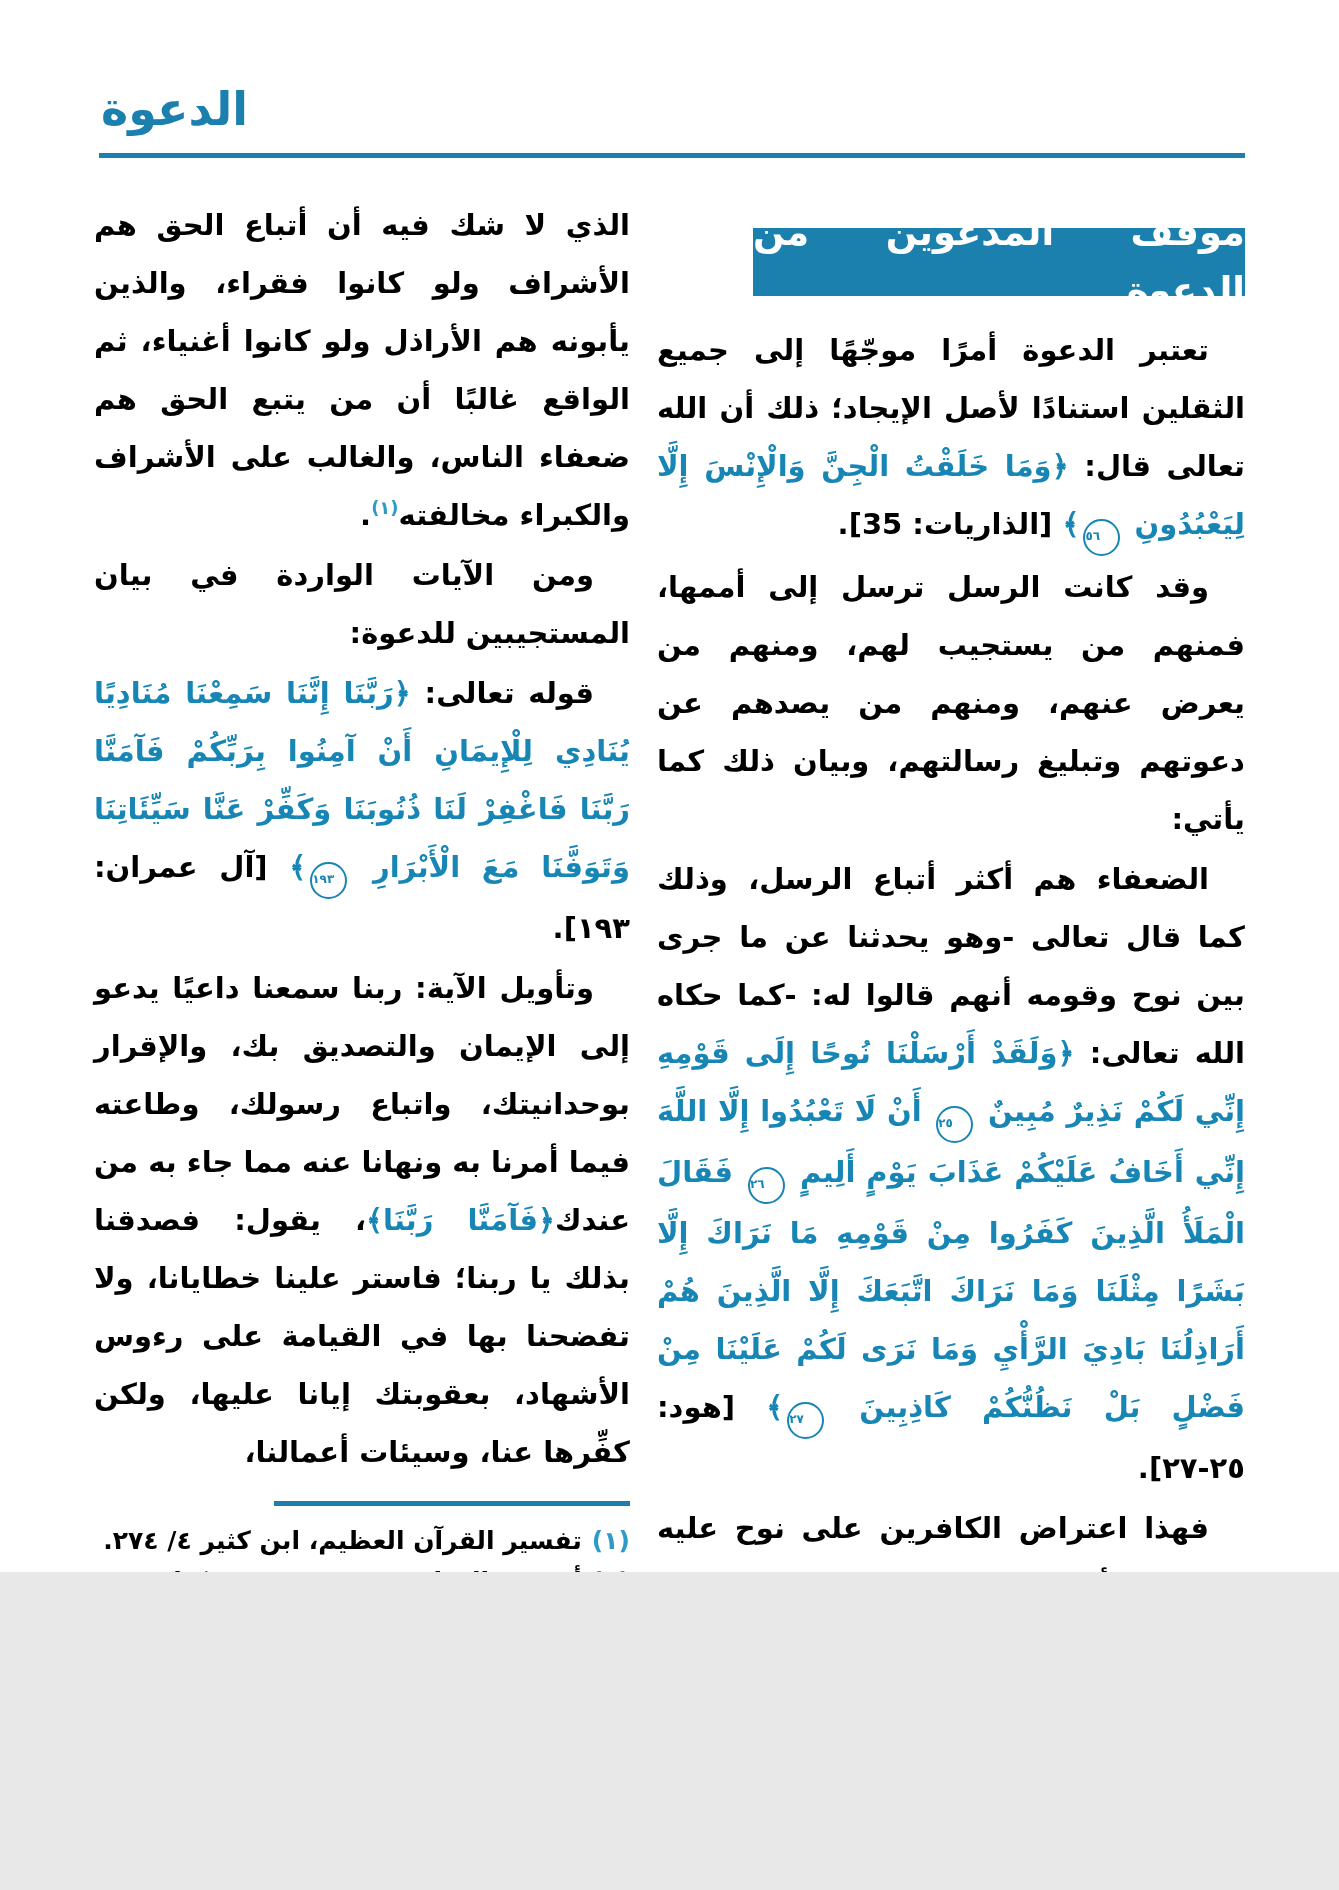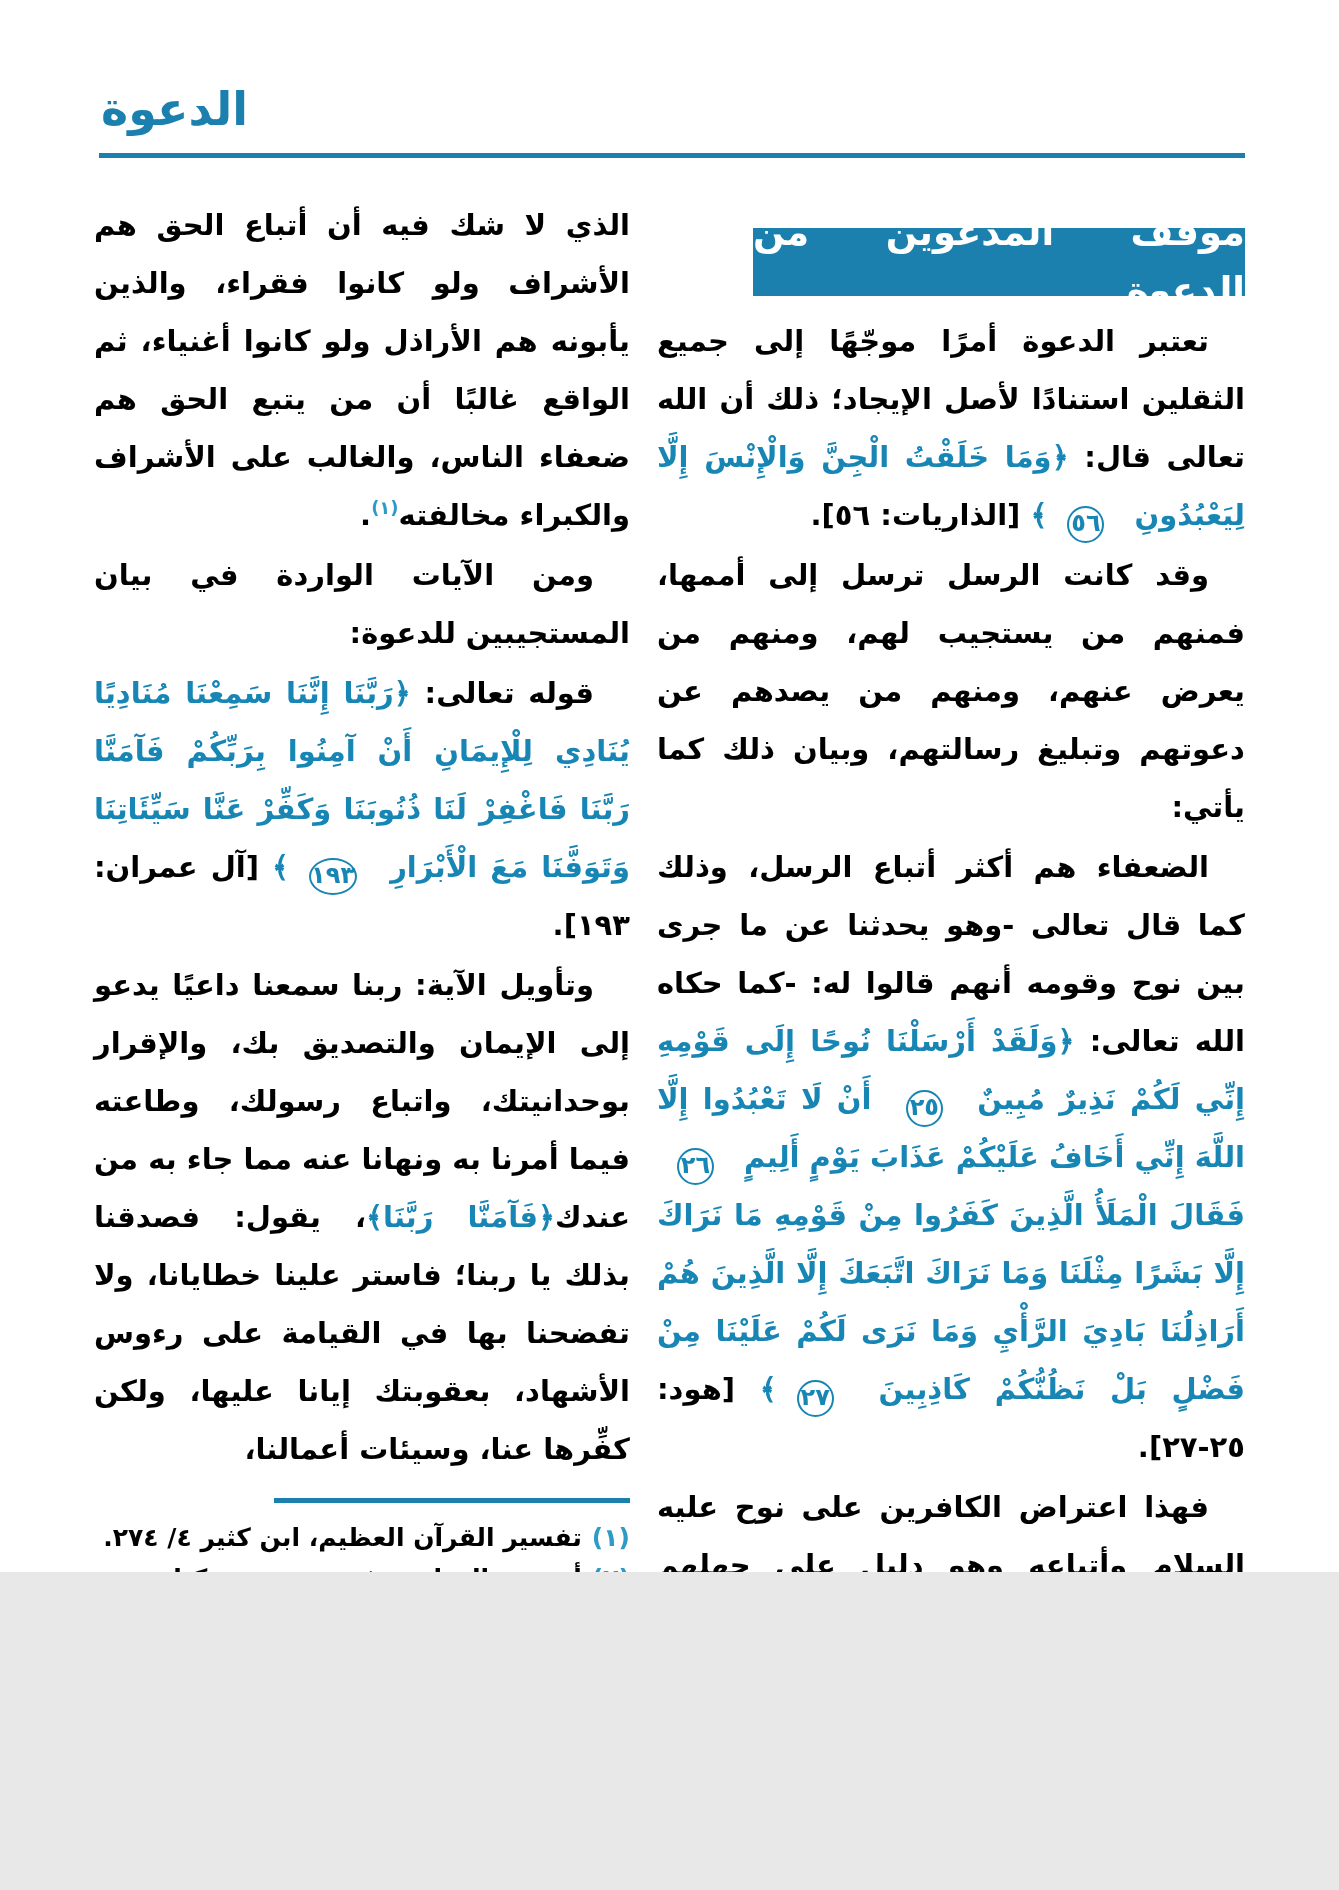--- a/index.html
+++ b/index.html
@@ -43,44 +43,44 @@
     text-align:justify;
     color:#000;
     font-weight:bold;
     font-size:29px;
     line-height:58px;
   }
   .right-col{width:588px;}
   .left-col{width:536px;}
   .section-box{
     height:68px;
-    margin:32px 0 16px 96px; 
+    margin:32px 0 25px 96px; 
     margin-right:0;
     background:var(--accent);
     color:#ffffff;
     font-size:37px;font-weight:bold;
     display:flex;align-items:center;justify-content:center;
   }
   p.para{margin:0 0 2px 0;text-indent:36px;}
   p.para.noindent{text-indent:0;}
   p.subheading{
     margin:4px 0;
     color:var(--subheading);
     font-size:32px;font-weight:bold;
     text-indent:36px;
   }
   .seg-quran{color:var(--quran);}
   .seg-ayah{
     display:inline-block;box-sizing:border-box;
     min-width:37px;height:37px;line-height:31px;
     border:2px solid var(--quran);border-radius:50%;
     color:var(--quran);
-    font-size:24px;text-align:center;
+    font-size:12px;text-align:left;
     vertical-align:-6px;
-    margin:0 20px;
+    margin:0 4px;
     text-indent:0;
   }
   .seg-fnref{
     color:var(--subheading);
     font-size:18px;
     vertical-align:super;
     line-height:0;
   }
   .footnote-rule{
     width:356px;height:5px;
@@ -121,21 +121,21 @@
 <div class="page">
 
   <div class="page-title">الدعوة</div>
   <div class="header-rule"></div>
 
   <main class="columns">
 
     <section class="col right-col">
       <div class="section-box">موقف المدعوين من الدعوة</div>
       <div>
-          <p class="para"><span class="seg-text">تعتبر الدعوة أمرًا موجّهًا إلى جميع الثقلين استنادًا لأصل الإيجاد؛ ذلك أن الله تعالى قال: </span><span class="seg-quran">﴿وَمَا خَلَقْتُ الْجِنَّ وَالْإِنْسَ إِلَّا لِيَعْبُدُونِ </span><span class="seg-ayah">٥٦</span><span class="seg-quran">﴾</span><span class="seg-text"> [الذاريات: ٥٦].</span></p>
+          <p class="para"><span class="seg-text">تعتبر الدعوة أمرًا موجّهًا إلى جميع الثقلين استنادًا لأصل الإيجاد؛ ذلك أن الله تعالى قال: </span><span class="seg-quran">﴿وَمَا خَلَقْتُ الْجِنَّ وَالْإِنْسَ إِلَّا لِيَعْبُدُونِ </span><span class="seg-ayah">٥٦</span><span class="seg-quran">﴾</span><span class="seg-text"> [الذاريات: 35].</span></p>
           <p class="para"><span class="seg-text">وقد كانت الرسل ترسل إلى أممها، فمنهم من يستجيب لهم، ومنهم من يعرض عنهم، ومنهم من يصدهم عن دعوتهم وتبليغ رسالتهم، وبيان ذلك كما يأتي:</span></p>
           <p class="para"><span class="seg-text">الضعفاء هم أكثر أتباع الرسل، وذلك كما قال تعالى -وهو يحدثنا عن ما جرى بين نوح وقومه أنهم قالوا له: -كما حكاه الله تعالى: </span><span class="seg-quran">﴿وَلَقَدْ أَرْسَلْنَا نُوحًا إِلَى قَوْمِهِ إِنِّي لَكُمْ نَذِيرٌ مُبِينٌ </span><span class="seg-ayah">٢٥</span><span class="seg-quran"> أَنْ لَا تَعْبُدُوا إِلَّا اللَّهَ إِنِّي أَخَافُ عَلَيْكُمْ عَذَابَ يَوْمٍ أَلِيمٍ </span><span class="seg-ayah">٢٦</span><span class="seg-quran"> فَقَالَ الْمَلَأُ الَّذِينَ كَفَرُوا مِنْ قَوْمِهِ مَا نَرَاكَ إِلَّا بَشَرًا مِثْلَنَا وَمَا نَرَاكَ اتَّبَعَكَ إِلَّا الَّذِينَ هُمْ أَرَاذِلُنَا بَادِيَ الرَّأْيِ وَمَا نَرَى لَكُمْ عَلَيْنَا مِنْ فَضْلٍ بَلْ نَظُنُّكُمْ كَاذِبِينَ </span><span class="seg-ayah">٢٧</span><span class="seg-quran">﴾</span><span class="seg-text"> [هود: ٢٥-٢٧].</span></p>
           <p class="para"><span class="seg-text">فهذا اعتراض الكافرين على نوح عليه السلام وأتباعه وهو دليل على جهلهم وقلة علمهم وعقلهم فإنه ليس بعار على الحق رذالة من اتبعه، فإن الحق في نفسه صحيح سواءً اتبعه الأشراف أو الأراذل، بل الحق</span></p>
         </div>
     </section>
 
     <section class="col left-col">
       <div>
           <p class="para noindent"><span class="seg-text">الذي لا شك فيه أن أتباع الحق هم الأشراف ولو كانوا فقراء، والذين يأبونه هم الأراذل ولو كانوا أغنياء، ثم الواقع غالبًا أن من يتبع الحق هم ضعفاء الناس، والغالب على الأشراف والكبراء مخالفته</span><span class="seg-fnref">(١)</span><span class="seg-text">.</span></p>
           <p class="para"><span class="seg-text">ومن الآيات الواردة في بيان المستجيبين للدعوة:</span></p>

